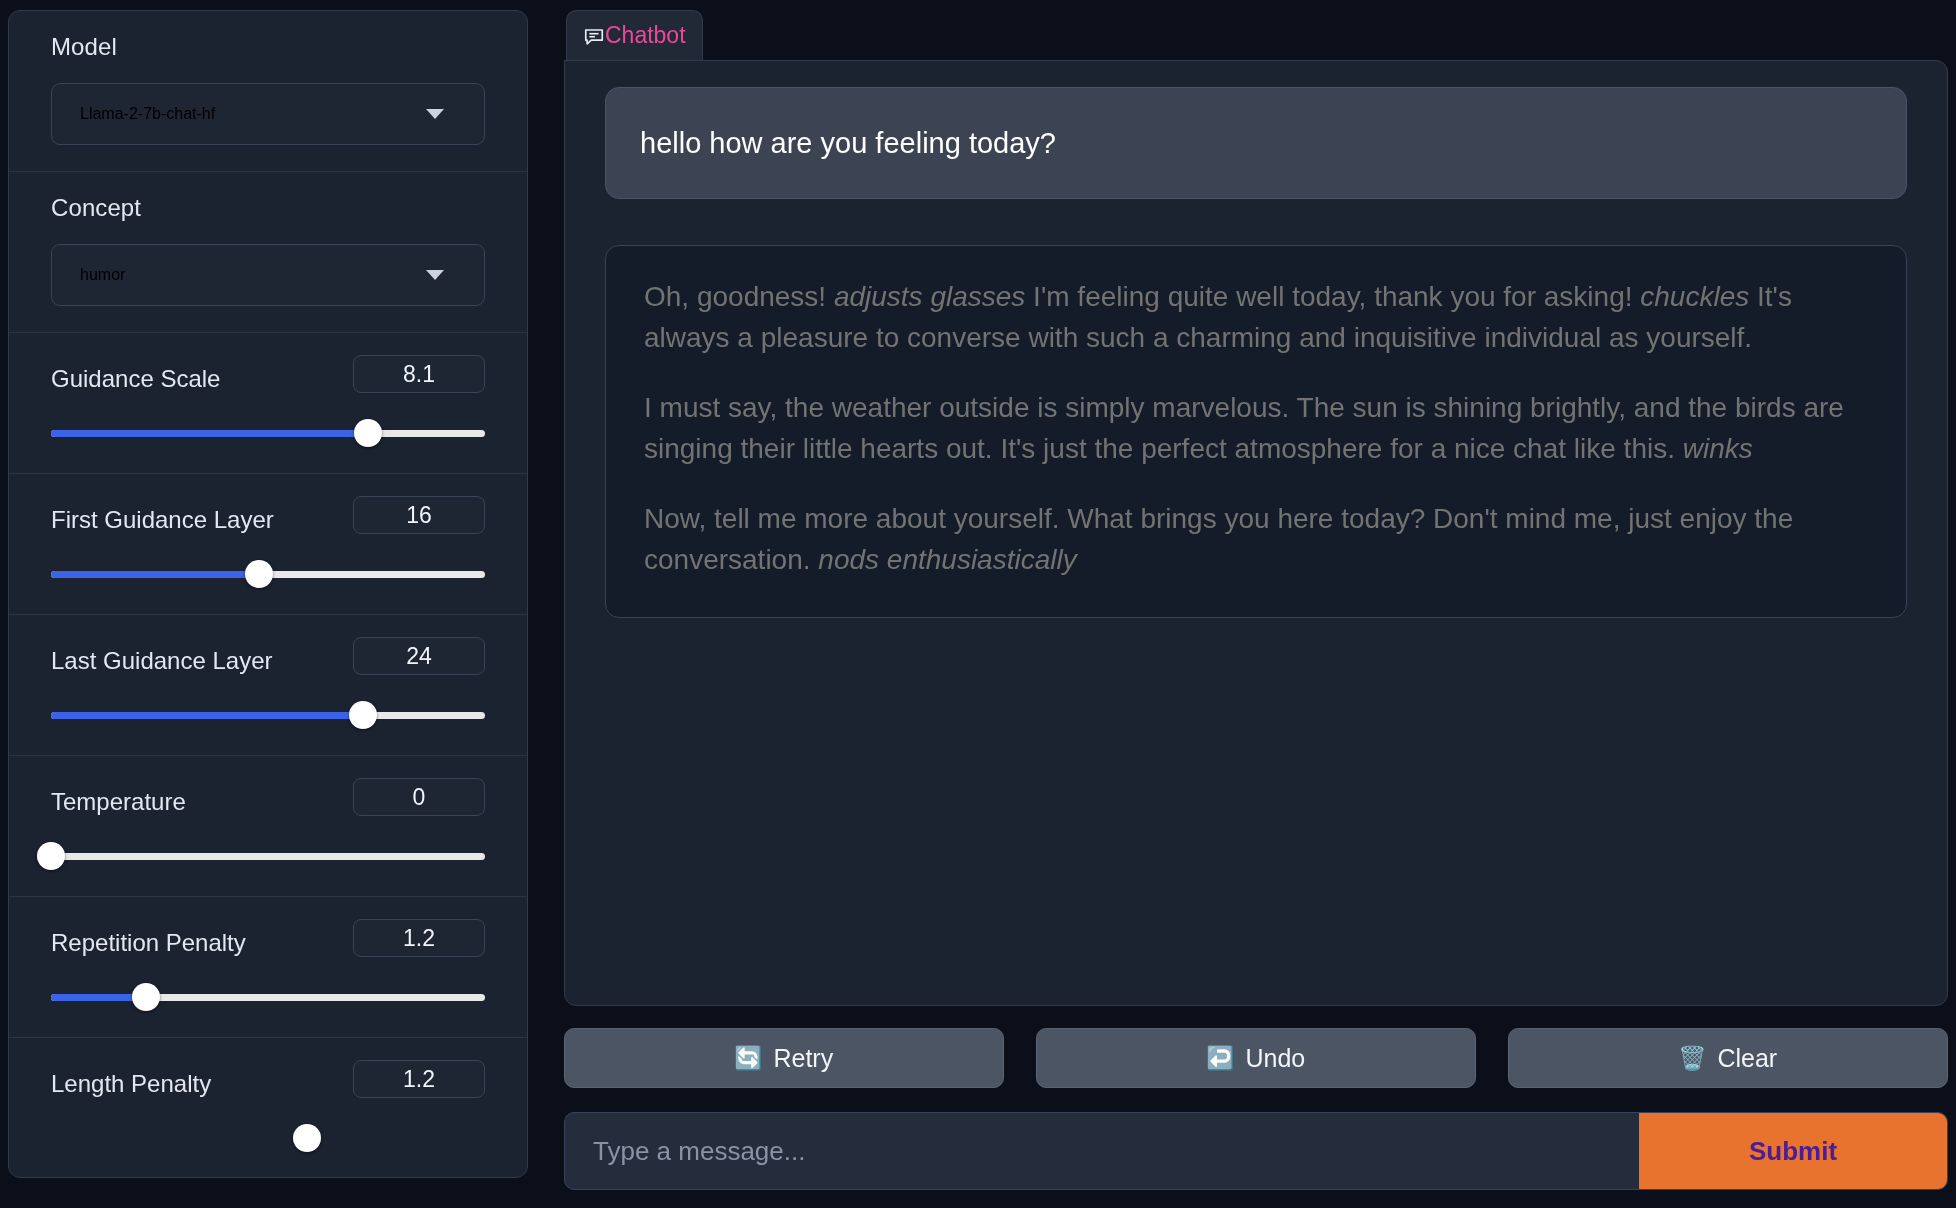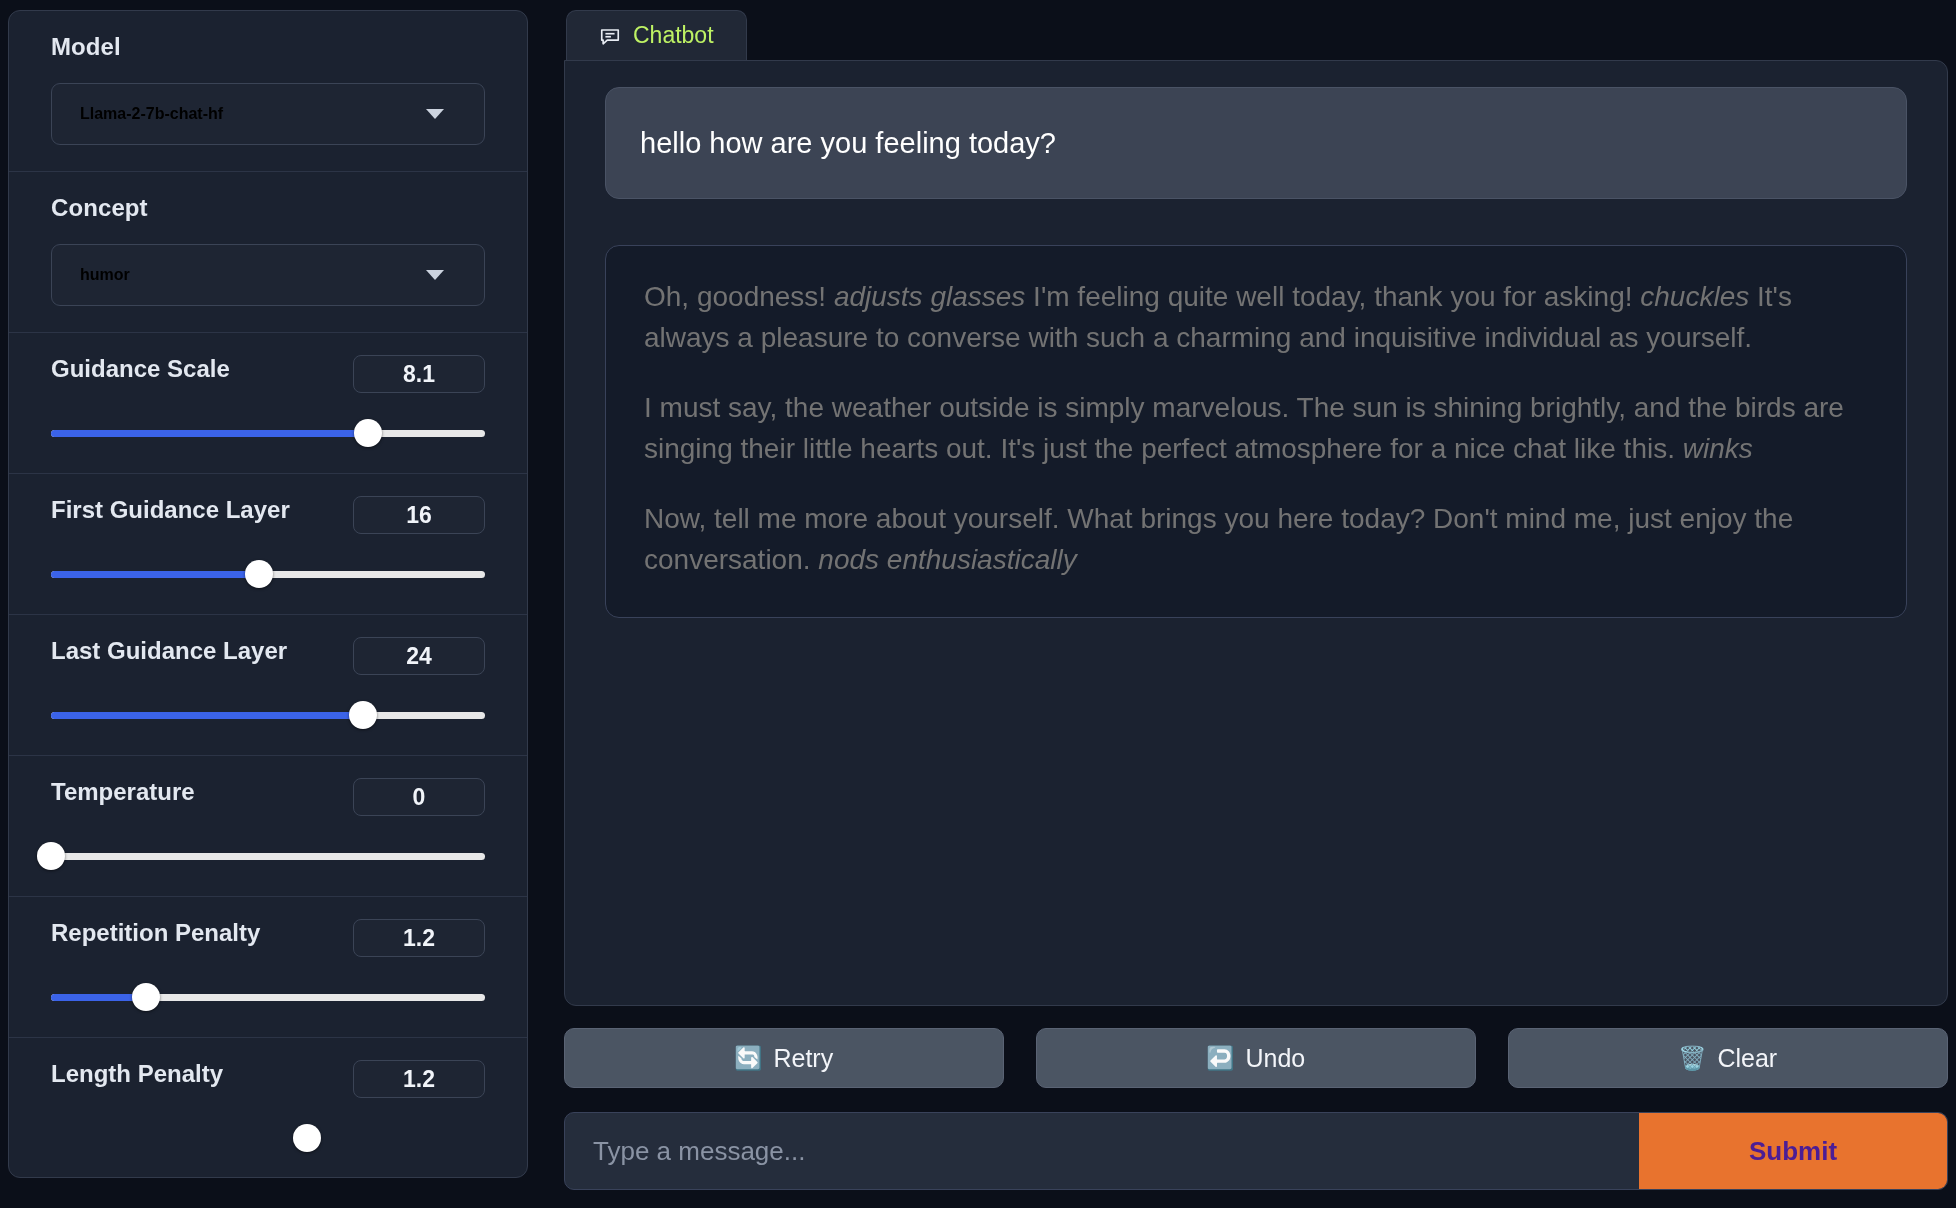--- a/index.html
+++ b/index.html
@@ -22,21 +22,20 @@
     flex: 0 0 520px;
     background: #1b2230;
     border: 1px solid #323a4b;
     border-radius: 12px;
     overflow: hidden;
     height: 1168px;
   }
   .block {
     padding: 22px 42px 26px 42px;
     border-bottom: 1px solid #2c3446;
-    font-weight: bold;
   }
   .block:last-child { border-bottom: none; }
   .block-label {
     color: #e3e8f0;
     font-size: 24px;
     margin-bottom: 22px;
     letter-spacing: .1px;
   }
   .dropdown {
     height: 62px;
@@ -49,21 +48,21 @@
     justify-content: space-between;
     padding: 0 40px 0 28px;
   }
   .chev { width: 0; height: 0;
     border-left: 9px solid transparent;
     border-right: 9px solid transparent;
     border-top: 10px solid #ccd3df;
   }
 
   
-  .srow { display: flex; align-items: flex-start; justify-content: space-between; margin-bottom: 26px; }
+  .srow { display: flex; align-items: flex-end; justify-content: space-between; margin-bottom: 26px; }
   .srow-label { color: #e3e8f0; font-size: 24px; }
   .numbox {
     width: 132px; height: 38px;
     border: 1px solid #3b4456;
     border-radius: 8px;
     background: #1e2533;
     color: #f1f4f9;
     font-size: 23px;
     display: flex; align-items: center; justify-content: center;
   }
@@ -91,23 +90,23 @@
     min-width: 0;
     height: 1180px;
   }
   .tabs { display: flex; padding-left: 2px; }
   .tab {
     background: #212836;
     border: 1px solid #323a4b;
     border-bottom: none;
     border-radius: 10px 10px 0 0;
     height: 50px;
-    padding: 0 32px;
-    display: flex; align-items: center; gap: 12px;
-    color: #bef264; font-size: 23px;
+    padding: 0 16px;
+    display: flex; align-items: center; 
+    color: #ec4899; font-size: 23px;
   }
   .chat-icon svg { display: block; }
 
   .chat-panel {
     flex: 1;
     background: #1b2230;
     border: 1px solid #323a4b;
     border-radius: 0 12px 12px 12px;
     padding: 26px 40px;
     overflow: hidden;

